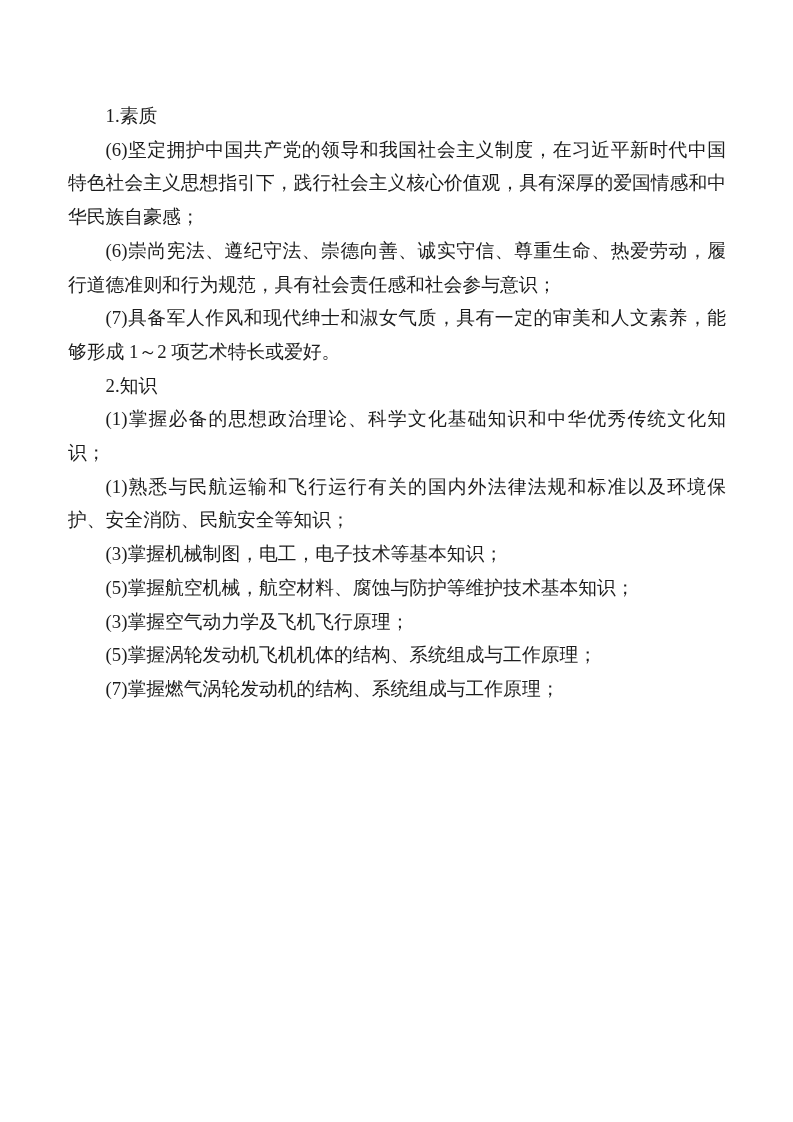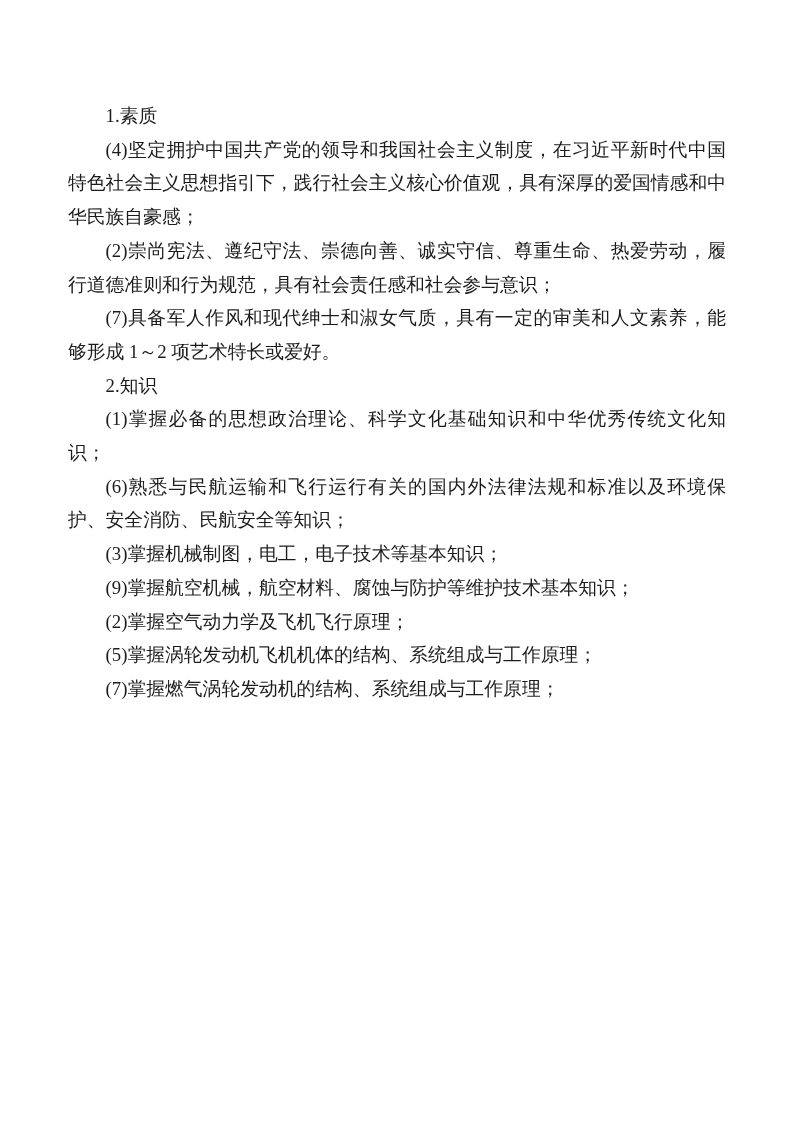--- a/index.html
+++ b/index.html
@@ -47,29 +47,29 @@
     color: #1c1c1c;
     letter-spacing: 2px;
   }
 </style>
 </head>
 <body>
 
 <div class="page">
   <div class="content">
     <p class="heading">1.素质</p>
-    <p class="para">(4)坚定拥护中国共产党的领导和我国社会主义制度，在习近平新时代中国特色社会主义思想指引下，践行社会主义核心价值观，具有深厚的爱国情感和中华民族自豪感；</p>
-    <p class="para">(2)崇尚宪法、遵纪守法、崇德向善、诚实守信、尊重生命、热爱劳动，履行道德准则和行为规范，具有社会责任感和社会参与意识；</p>
+    <p class="para">(6)坚定拥护中国共产党的领导和我国社会主义制度，在习近平新时代中国特色社会主义思想指引下，践行社会主义核心价值观，具有深厚的爱国情感和中华民族自豪感；</p>
+    <p class="para">(6)崇尚宪法、遵纪守法、崇德向善、诚实守信、尊重生命、热爱劳动，履行道德准则和行为规范，具有社会责任感和社会参与意识；</p>
     <p class="para">(7)具备军人作风和现代绅士和淑女气质，具有一定的审美和人文素养，能够形成 1～2 项艺术特长或爱好。</p>
     <p class="heading">2.知识</p>
     <p class="para">(1)掌握必备的思想政治理论、科学文化基础知识和中华优秀传统文化知识；</p>
-    <p class="para">(6)熟悉与民航运输和飞行运行有关的国内外法律法规和标准以及环境保护、安全消防、民航安全等知识；</p>
+    <p class="para">(1)熟悉与民航运输和飞行运行有关的国内外法律法规和标准以及环境保护、安全消防、民航安全等知识；</p>
     <p class="para">(3)掌握机械制图，电工，电子技术等基本知识；</p>
-    <p class="para">(9)掌握航空机械，航空材料、腐蚀与防护等维护技术基本知识；</p>
-    <p class="para">(2)掌握空气动力学及飞机飞行原理；</p>
+    <p class="para">(5)掌握航空机械，航空材料、腐蚀与防护等维护技术基本知识；</p>
+    <p class="para">(3)掌握空气动力学及飞机飞行原理；</p>
     <p class="para">(5)掌握涡轮发动机飞机机体的结构、系统组成与工作原理；</p>
     <p class="para">(7)掌握燃气涡轮发动机的结构、系统组成与工作原理；</p>
   </div>
 
   <div class="footer">
     <span>— 2 —</span>
   </div>
 </div>
 
 </body></html>

